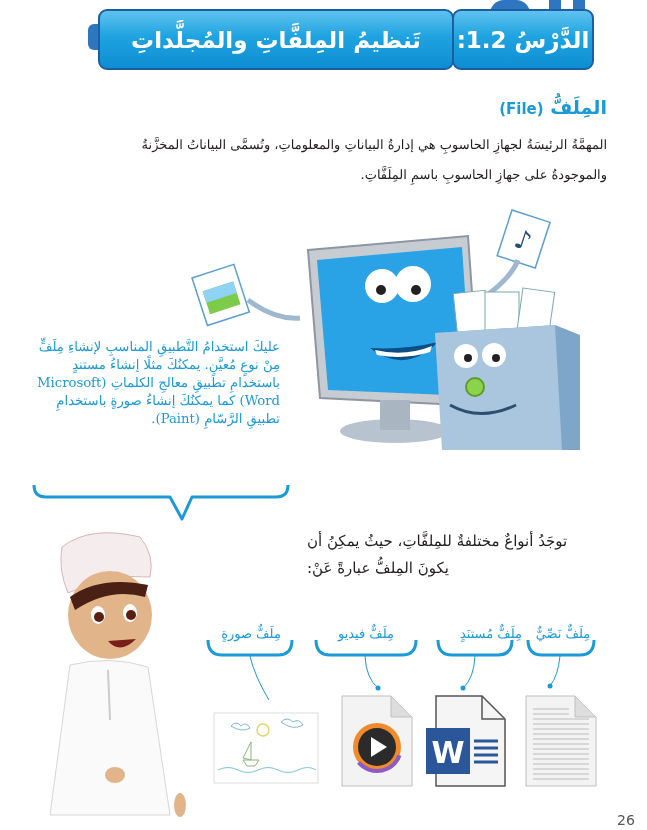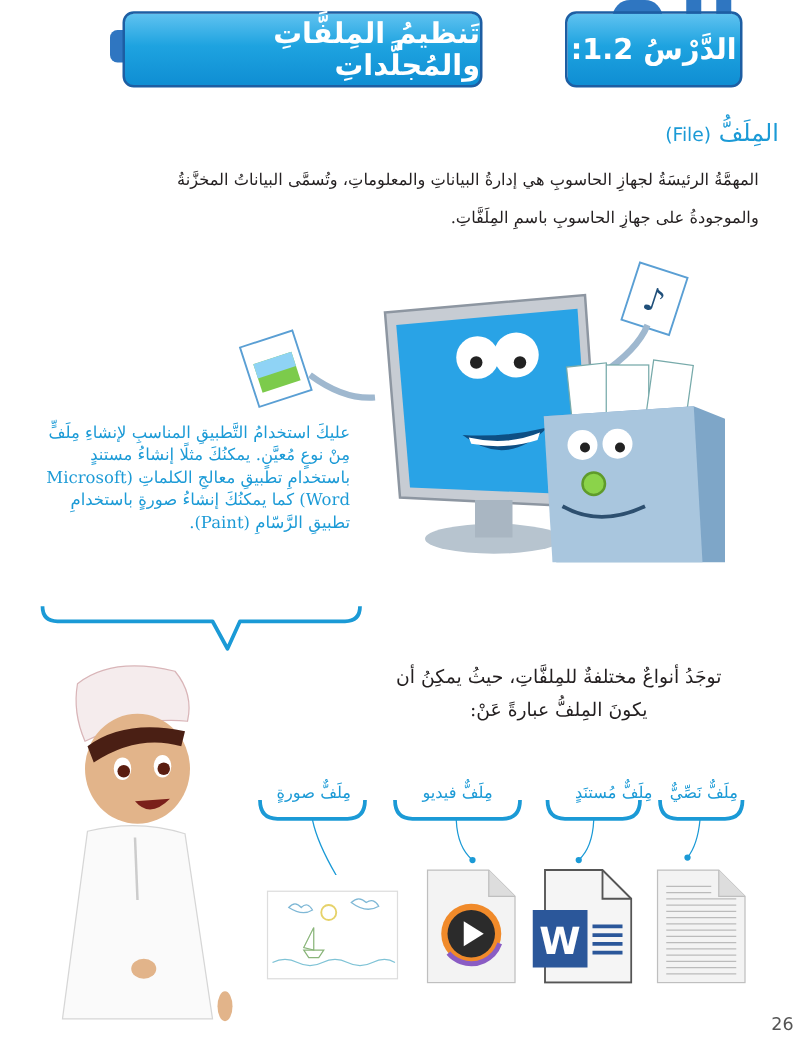--- a/index.html
+++ b/index.html
@@ -9,40 +9,40 @@
   
   .top-deco { position: absolute; }
   .deco-knob { left: 490px; top: 0; width: 40px; height: 14px; background: #2f76c1; border-radius: 20px 20px 0 0; }
   .deco-bar1 { left: 549px; top: 0; width: 12px; height: 14px; background: #2f76c1; }
   .deco-bar2 { left: 573px; top: 0; width: 12px; height: 14px; background: #2f76c1; }
   .banner-cap { position: absolute; left: 88px; top: 24px; width: 16px; height: 26px; background: #2f76c1; border-radius: 6px 0 0 6px; }
   .banner { position: absolute; top: 9px; height: 61px; border-radius: 9px; border: 2px solid #1d5ea3;
             background: linear-gradient(180deg, #5fc2f0 0%, #1ea3e0 45%, #0f8ed3 100%);
             color: #ffffff; display: flex; align-items: center; justify-content: center;
             font-family: "DejaVu Sans", sans-serif; font-weight: bold; font-size: 23px; direction: rtl; }
-  .banner-title { left: 98px; width: 288px; }
+  .banner-title { left: 98px; width: 356px; }
   .banner-num { left: 452px; width: 142px; }
 
   
-  .section-heading { position: absolute; right: 24px; top: 96px; direction: rtl; color: #1b9ad6;
-                     font-family: "DejaVu Sans", sans-serif; font-weight: normal; font-size: 19px; }
+  .section-heading { position: absolute; right: 40px; top: 96px; direction: rtl; color: #1b9ad6;
+                     font-family: "DejaVu Sans", sans-serif; font-weight: bold; font-size: 19px; }
   .section-heading .en { font-size: 15px; }
 
   .intro { position: absolute; right: 40px; top: 130px; width: 510px; direction: rtl; text-align: right;
            font-family: "DejaVu Serif", serif; font-size: 13px; line-height: 30px; color: #231f20; }
 
   
   .illus { position: absolute; left: 180px; top: 200px; width: 420px; height: 250px; }
 
   
   .callout { position: absolute; left: 30px; top: 338px; width: 250px; direction: rtl; text-align: right;
              font-family: "DejaVu Serif", serif; font-size: 13.2px; line-height: 18px; color: #1b9ad6; }
   .callout-brace { position: absolute; left: 30px; top: 483px; }
 
-  .types-intro { position: absolute; right: 60px; top: 528px; width: 280px; direction: rtl; text-align: center;
+  .types-intro { position: absolute; right: 60px; top: 528px; width: 280px; direction: rtl; text-align: left;
                  font-family: "DejaVu Serif", serif; font-size: 15px; line-height: 27px; color: #231f20; }
 
   .file-label { position: absolute; top: 626px; direction: rtl; text-align: center;
                 font-family: "DejaVu Serif", serif; font-size: 13px; color: #1b9ad6; }
   .connectors { position: absolute; left: 180px; top: 620px; }
   .file-icon { position: absolute; }
 
   .page-num { position: absolute; left: 617px; top: 812px; font-family: "DejaVu Sans", sans-serif; font-size: 14px; color: #555; }
   .boy { position: absolute; left: 20px; top: 515px; }
 </style>

